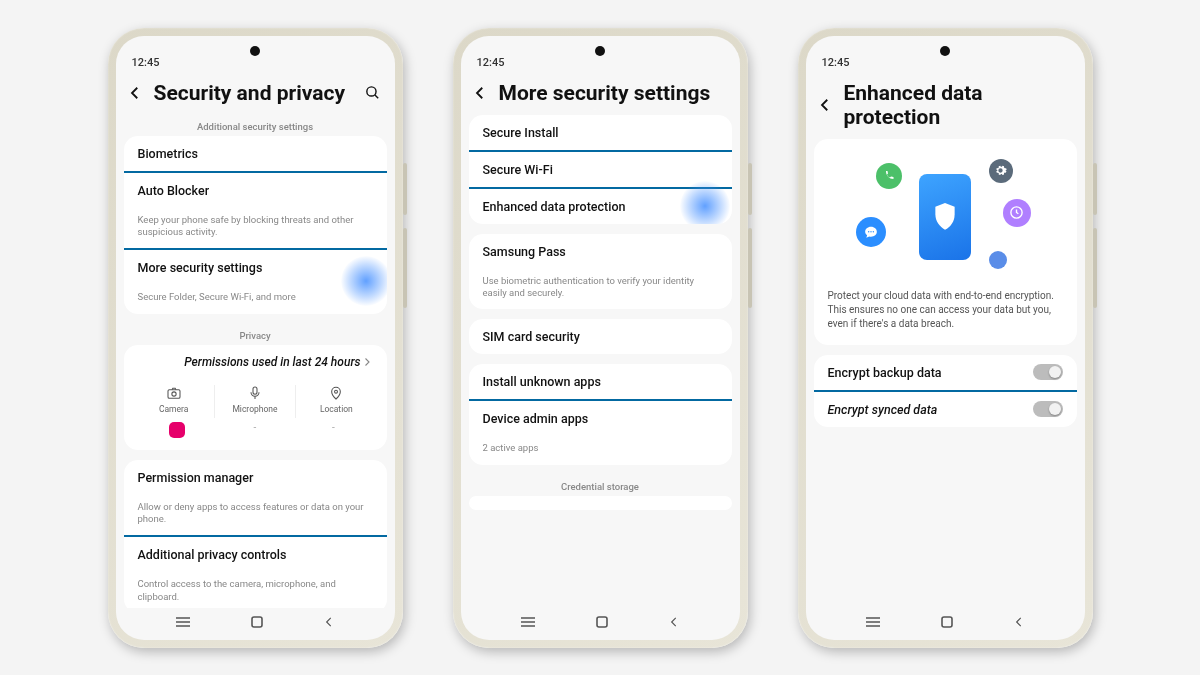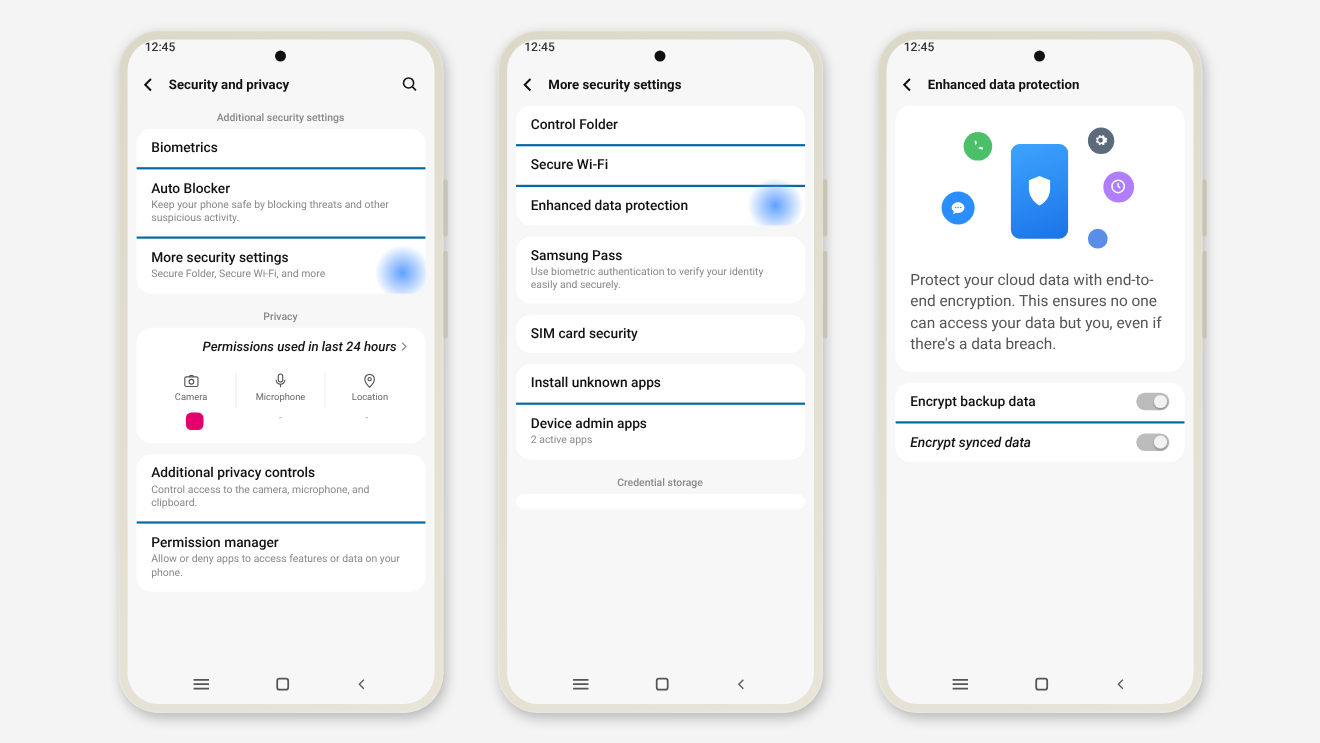--- a/index.html
+++ b/index.html
@@ -49,34 +49,35 @@
     transform: translateX(-50%);
     width: 10px;
     height: 10px;
     background: #111;
     border-radius: 50%;
     z-index:5;
   }
   .statusbar {
     height: 28px;
     display:flex;
-    align-items:flex-start;
+    align-items:center;
     padding: 0 16px;
     font-size: 11px;
     color:#333;
     font-weight:500;
+    margin-top:13px;
   }
   .header {
     display:flex;
     align-items:center;
     padding: 4px 14px 10px 10px;
     gap:10px;
   }
   .header .title {
-    font-size: 12px;
+    font-size: 21px;
     font-weight: 700;
     color:#111;
     flex:1;
   }
   .back-icon, .search-icon, .chevron-right {
     display:inline-flex;
     align-items:center;
     justify-content:center;
   }
   .content {
@@ -91,21 +92,21 @@
     margin-bottom: 10px;
     overflow:hidden;
     position:relative;
   }
   .row {
     padding: 10px 14px;
     position:relative;
   }
   .row + .row { border-top: 2px solid #0369a1; }
   .row .label { font-size: 12.5px; color:#111; font-weight:500; }
-  .row .sub { font-size: 9.5px; color:#888; margin-top:2px; line-height:1.3; }
+  .row .sub { font-size: 9.5px; color:#888; margin-top:16px; line-height:1.3; }
   .section-header {
     font-size: 9.5px;
     color:#888;
     padding: 6px 14px 4px;
     font-weight:500;
     text-align:center;
   }
   .mini-text { font-size:9.5px; color:#888; padding: 4px 14px 8px; }
   .highlight {
     position:absolute;
@@ -206,21 +207,21 @@
     justify-content:center;
   }
   .bubble {
     position:absolute;
     border-radius:50%;
     display:flex;
     align-items:center;
     justify-content:center;
   }
   .desc {
-    font-size:14px;
+    font-size:10px;
     color:#555;
     line-height:1.4;
   }
 </style>
 </head>
 <body>
 
 <div class="phone">
   <div class="screen">
     <div class="camera"></div>
@@ -294,26 +295,26 @@
         <div class="perm-apps">
           <div style="flex:1;display:flex;justify-content:center;">
               <div class="app-icon" style="margin-left:0;"></div>
             </div>
           <div style="flex:1;display:flex;justify-content:center;color:#aaa;font-size:10px;">-</div>
           <div style="flex:1;display:flex;justify-content:center;color:#aaa;font-size:10px;">-</div>
         </div>
       </div>
       <div class="card">
         <div class="row">
+          <div class="label">Permission manager</div>
+          <div class="sub">Allow or deny apps to access features or data on your phone.</div>
+        </div>
+        <div class="row">
           <div class="label">Additional privacy controls</div>
           <div class="sub">Control access to the camera, microphone, and clipboard.</div>
-        </div>
-        <div class="row">
-          <div class="label">Permission manager</div>
-          <div class="sub">Allow or deny apps to access features or data on your phone.</div>
         </div>
       </div>
     </div>
     <div class="navbar">
       <span><svg width="18" height="14" viewBox="0 0 18 14" stroke="#555" stroke-width="1.6">
             <path d="M2 3h14M2 7h14M2 11h14"></path>
           </svg></span>
       <span><svg width="16" height="16" viewBox="0 0 16 16" fill="none" stroke="#555" stroke-width="1.6">
             <rect x="3" y="3" width="10" height="10" rx="2"></rect>
           </svg></span>
@@ -334,21 +335,21 @@
       <span class="back-icon">
         <svg width="18" height="18" viewBox="0 0 24 24" fill="none" stroke="#111" stroke-width="2.4">
             <path d="M15 5l-7 7 7 7"></path>
           </svg>
       </span>
       <span class="title">More security settings</span>
     </div>
     <div class="content">
       <div class="card" style="position:relative;">
         <div class="row">
-          <div class="label">Control Folder</div>
+          <div class="label">Secure Install</div>
         </div>
         <div class="row">
           <div class="label">Secure Wi-Fi</div>
         </div>
         <div class="row" style="padding-right:50px;">
           <div class="label">Enhanced data protection</div>
           <div class="highlight" style="right:2px; top:-8px;"></div>
         </div>
       </div>
       <div class="card">

